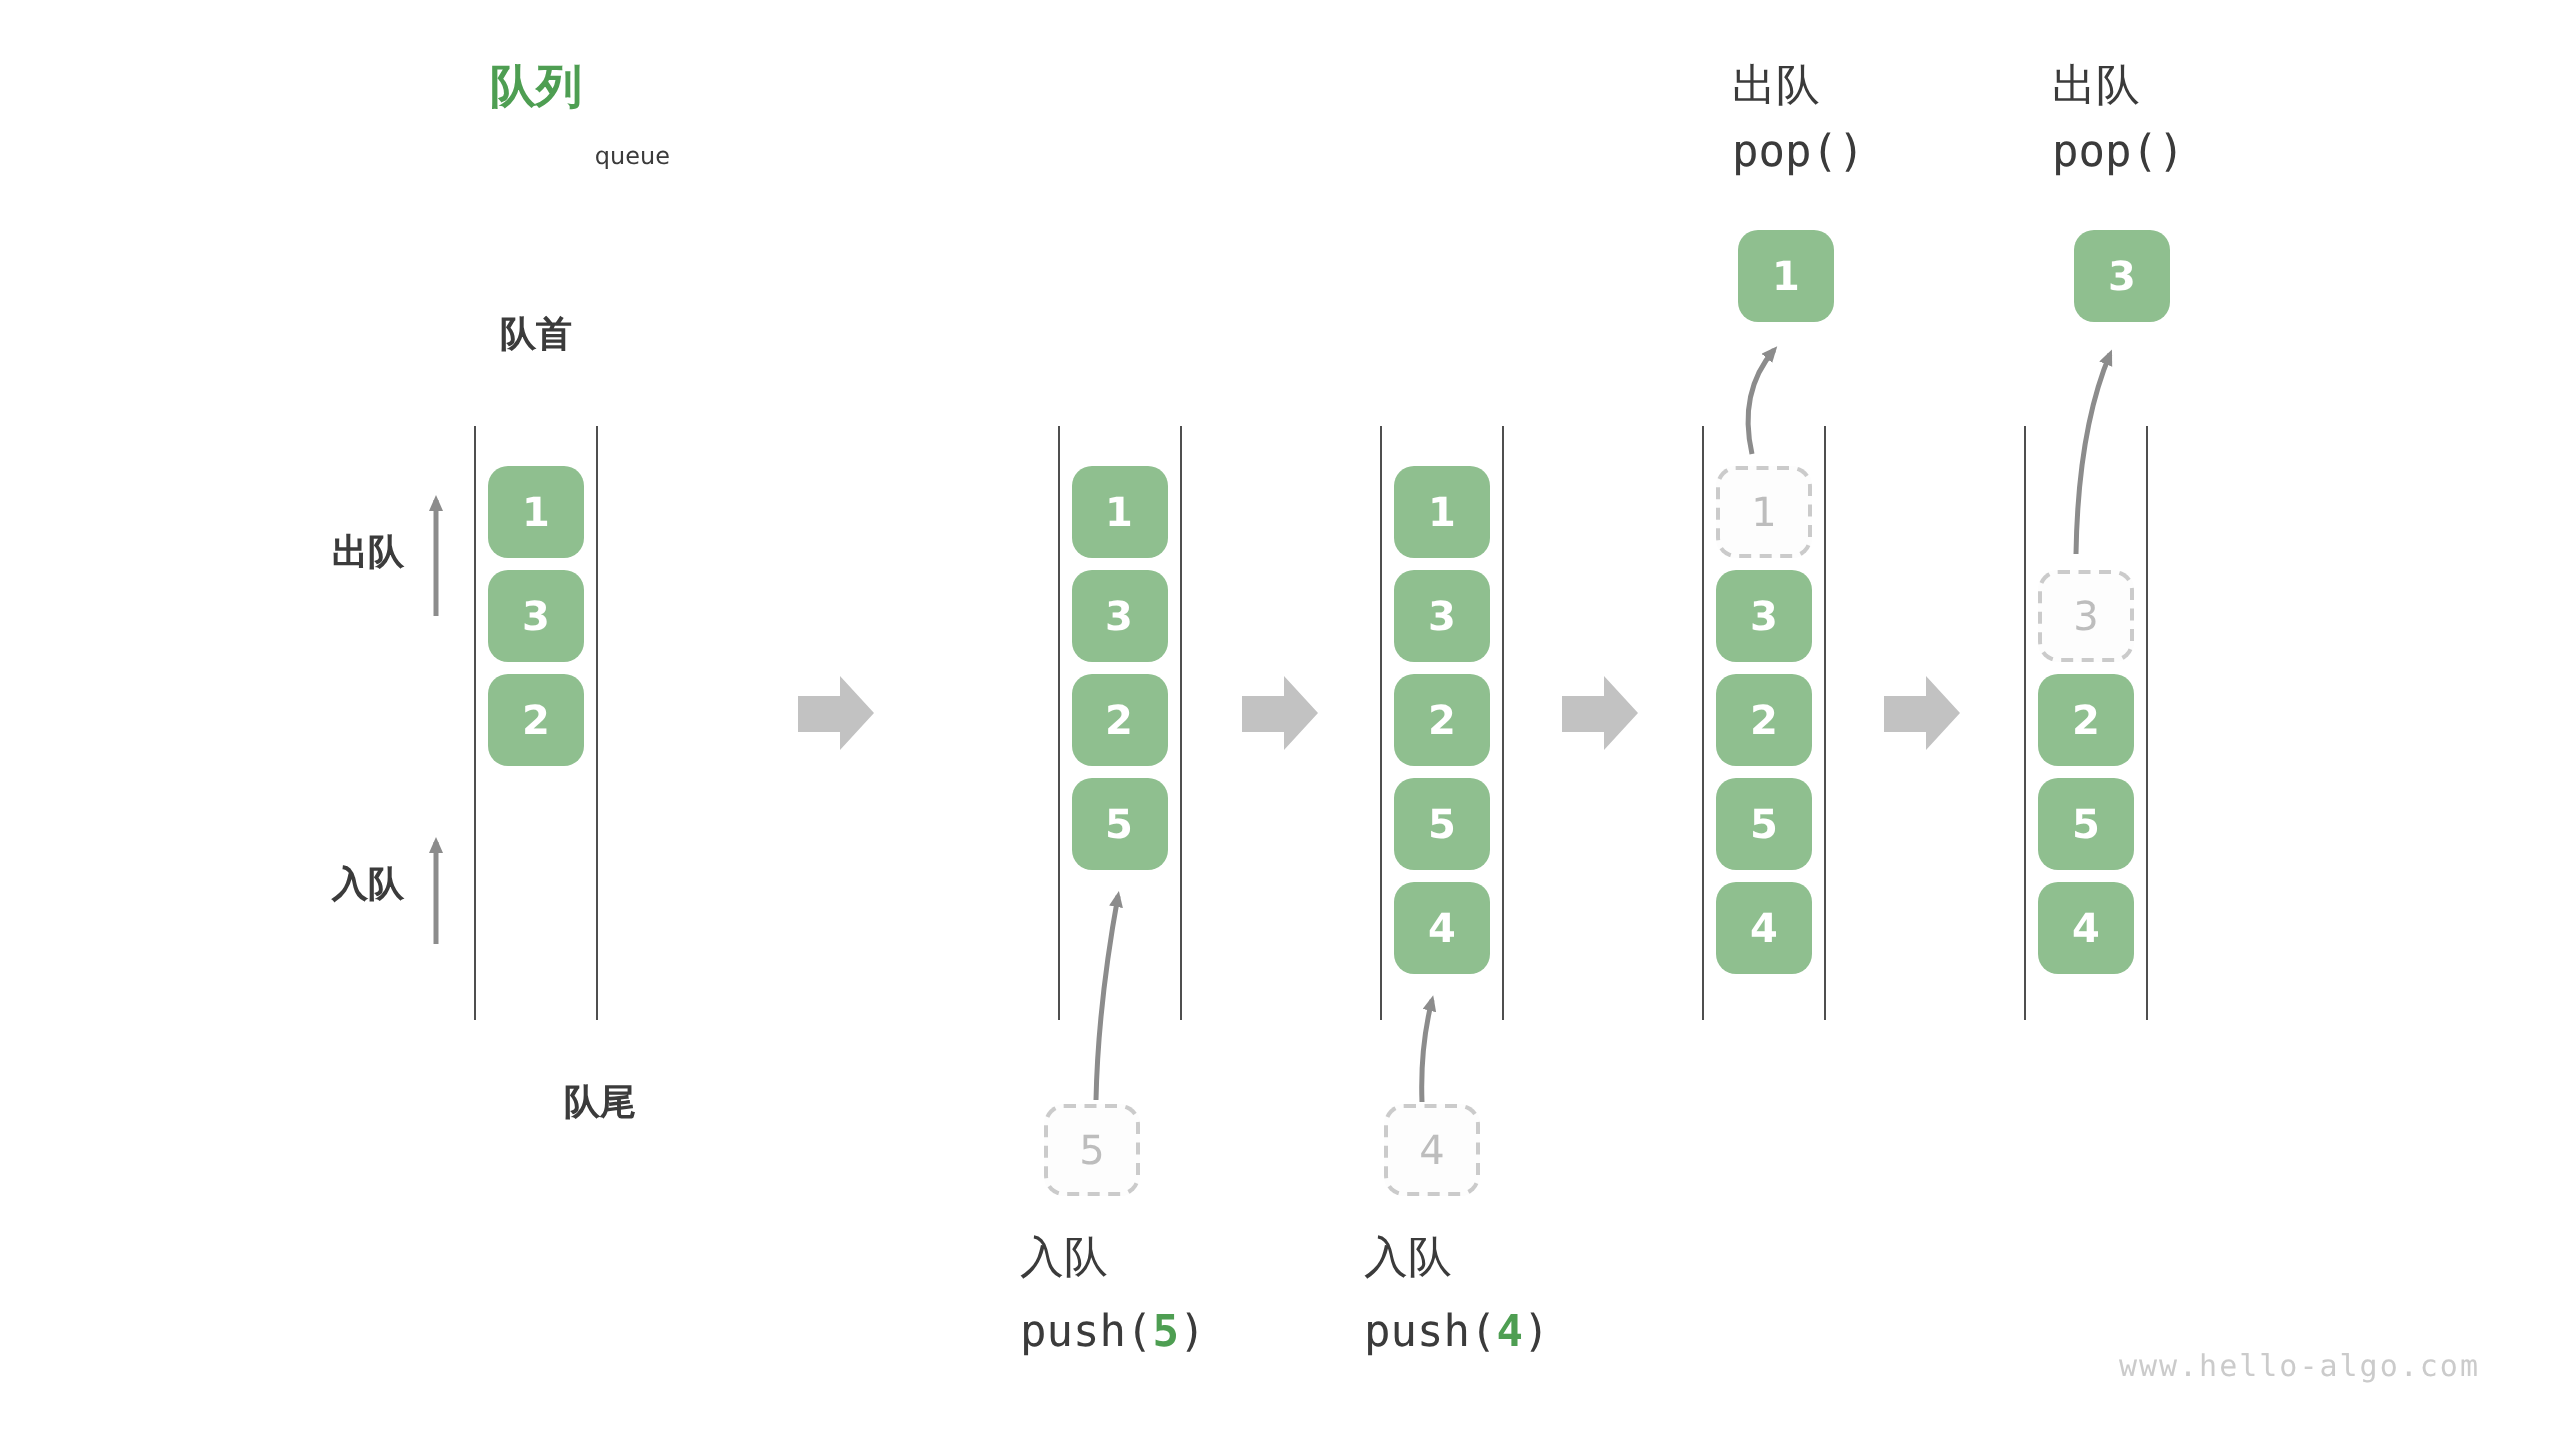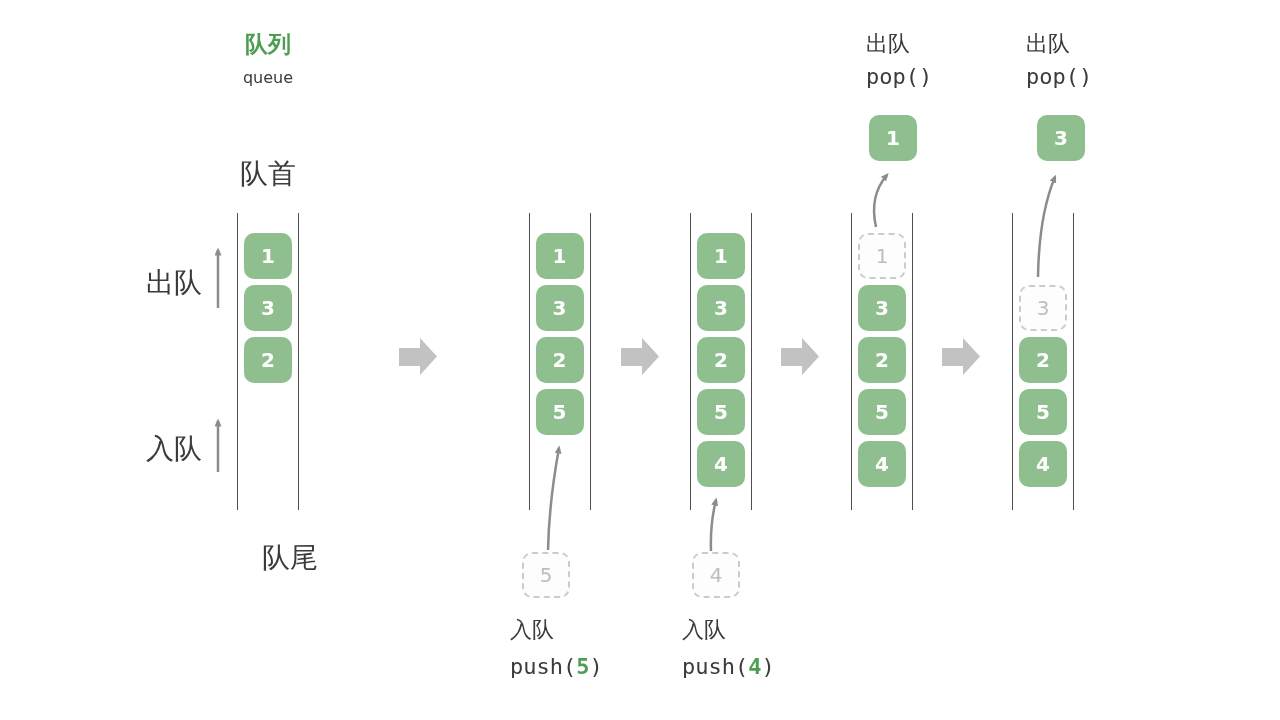--- a/index.html
+++ b/index.html
@@ -16,23 +16,23 @@
   html,body{margin:0;padding:0;background:#ffffff;}
   .canvas{
     position:relative;width:1280px;height:720px;background:#ffffff;overflow:hidden;
     font-family:"DejaVu Sans","Liberation Sans",sans-serif;color:var(--text-dark);border-radius:22px;
   }
   .mono{font-family:"DejaVu Sans Mono","Liberation Mono",monospace;text-align:center;}
   .arrow-layer{position:absolute;left:0;top:0;width:1280px;height:720px;pointer-events:none;}
 
   .title-block{position:absolute;left:201px;top:30px;width:134px;text-align:center;}
   .title-zh{font-size:23px;font-weight:bold;color:var(--accent-green);line-height:28px;}
-  .title-en{font-size:16px;color:var(--text-dark);margin-top:8px;line-height:24px;}
+  .title-en{font-size:12px;color:var(--text-dark);margin-top:8px;line-height:24px;text-align:right;}
 
-  .cn-label{position:absolute;font-size:28px;font-weight:normal;color:var(--text-dark);white-space:nowrap;}
+  .cn-label{position:absolute;font-size:18px;font-weight:bold;color:var(--text-dark);white-space:nowrap;}
   .label-front{left:218px;top:155px;width:100px;text-align:center;}
   .label-rear{left:218px;top:539px;width:100px;text-align:right;}
   .label-side{left:140px;width:62px;text-align:right;}
   .label-dequeue{top:264px;}
   .label-enqueue{top:430px;}
 
   .wall-col{position:absolute;box-sizing:border-box;width:62px;height:297px;top:213px;
     border-left:1.5px solid var(--wall-dark);border-right:1.5px solid var(--wall-dark);}
 
   .cell{position:absolute;box-sizing:border-box;width:48px;height:46px;border-radius:10px;
@@ -127,13 +127,14 @@
       <div class="cell" style="left: 1019px; top: 337px;">2</div>
       <div class="cell" style="left: 1019px; top: 389px;">5</div>
       <div class="cell" style="left: 1019px; top: 441px;">4</div>
       <div class="cell" style="left: 1037px; top: 115px;">3</div>
       <div class="op-header" style="left: 1026px;">
         <div class="op-line">出队</div>
         <div class="code-line mono">pop()</div>
       </div>
     </div>
 
+  <div class="watermark mono">www.hello-algo.com</div>
 </div>
 
 </body></html>

